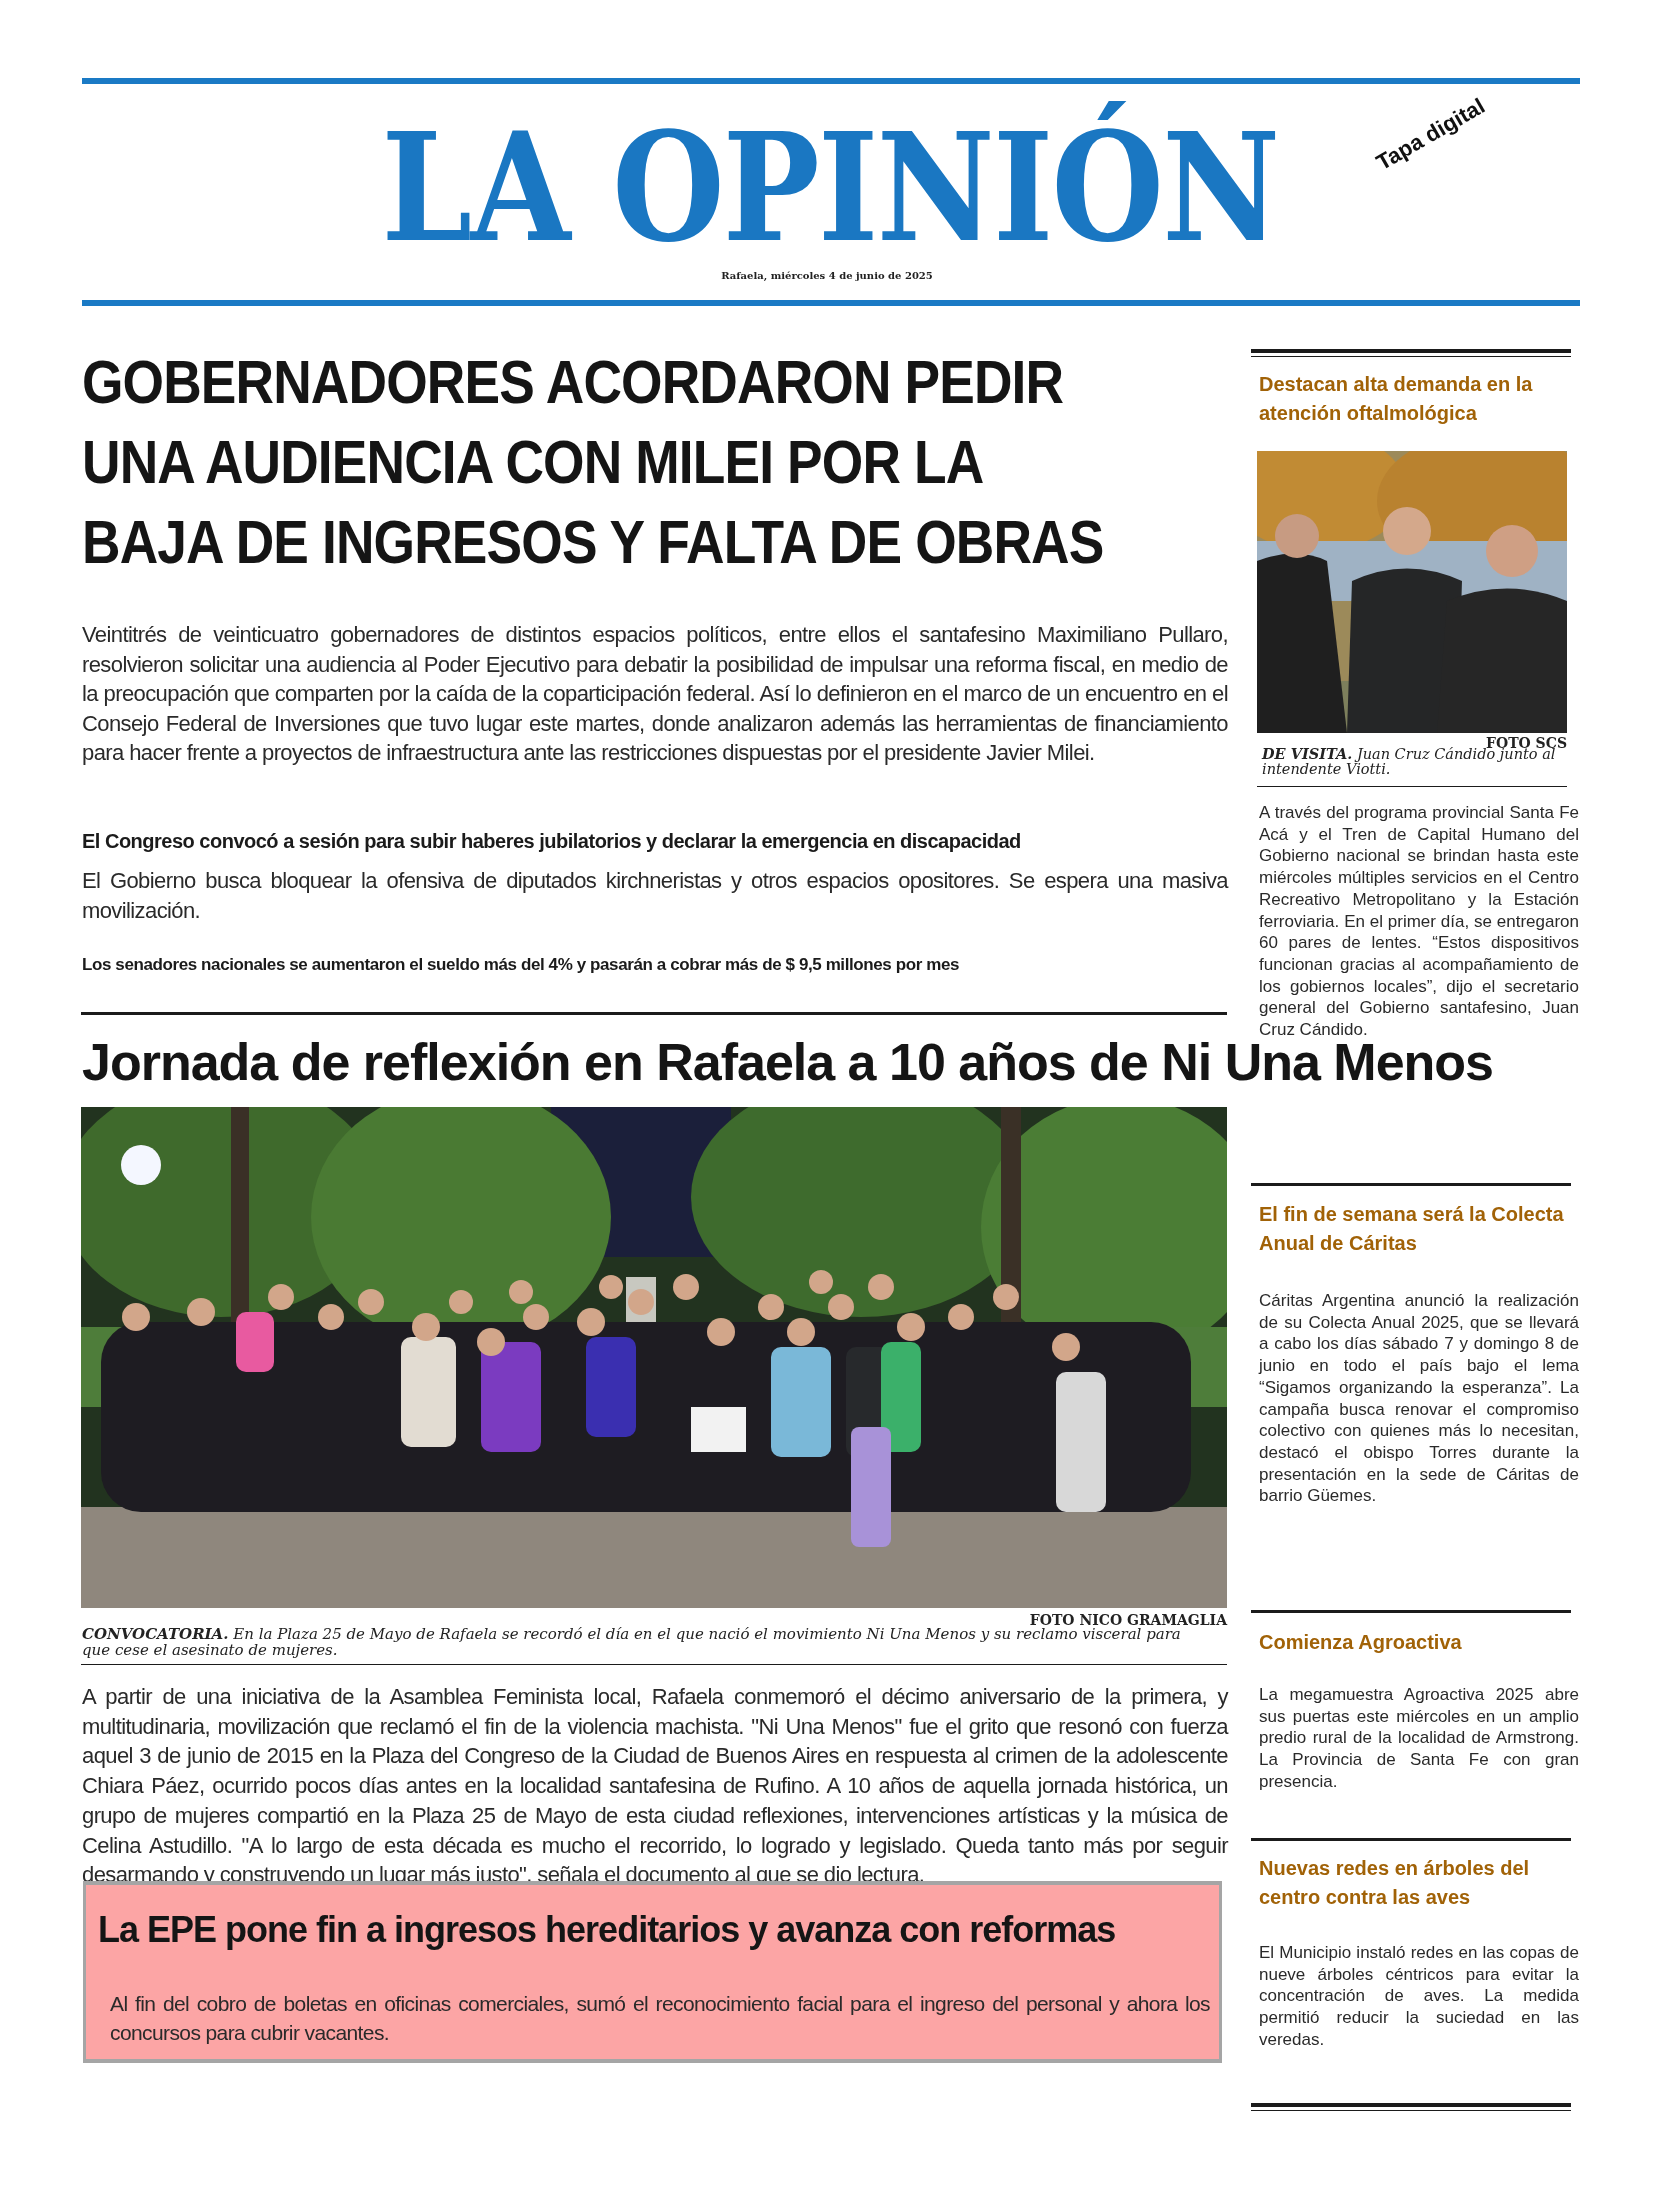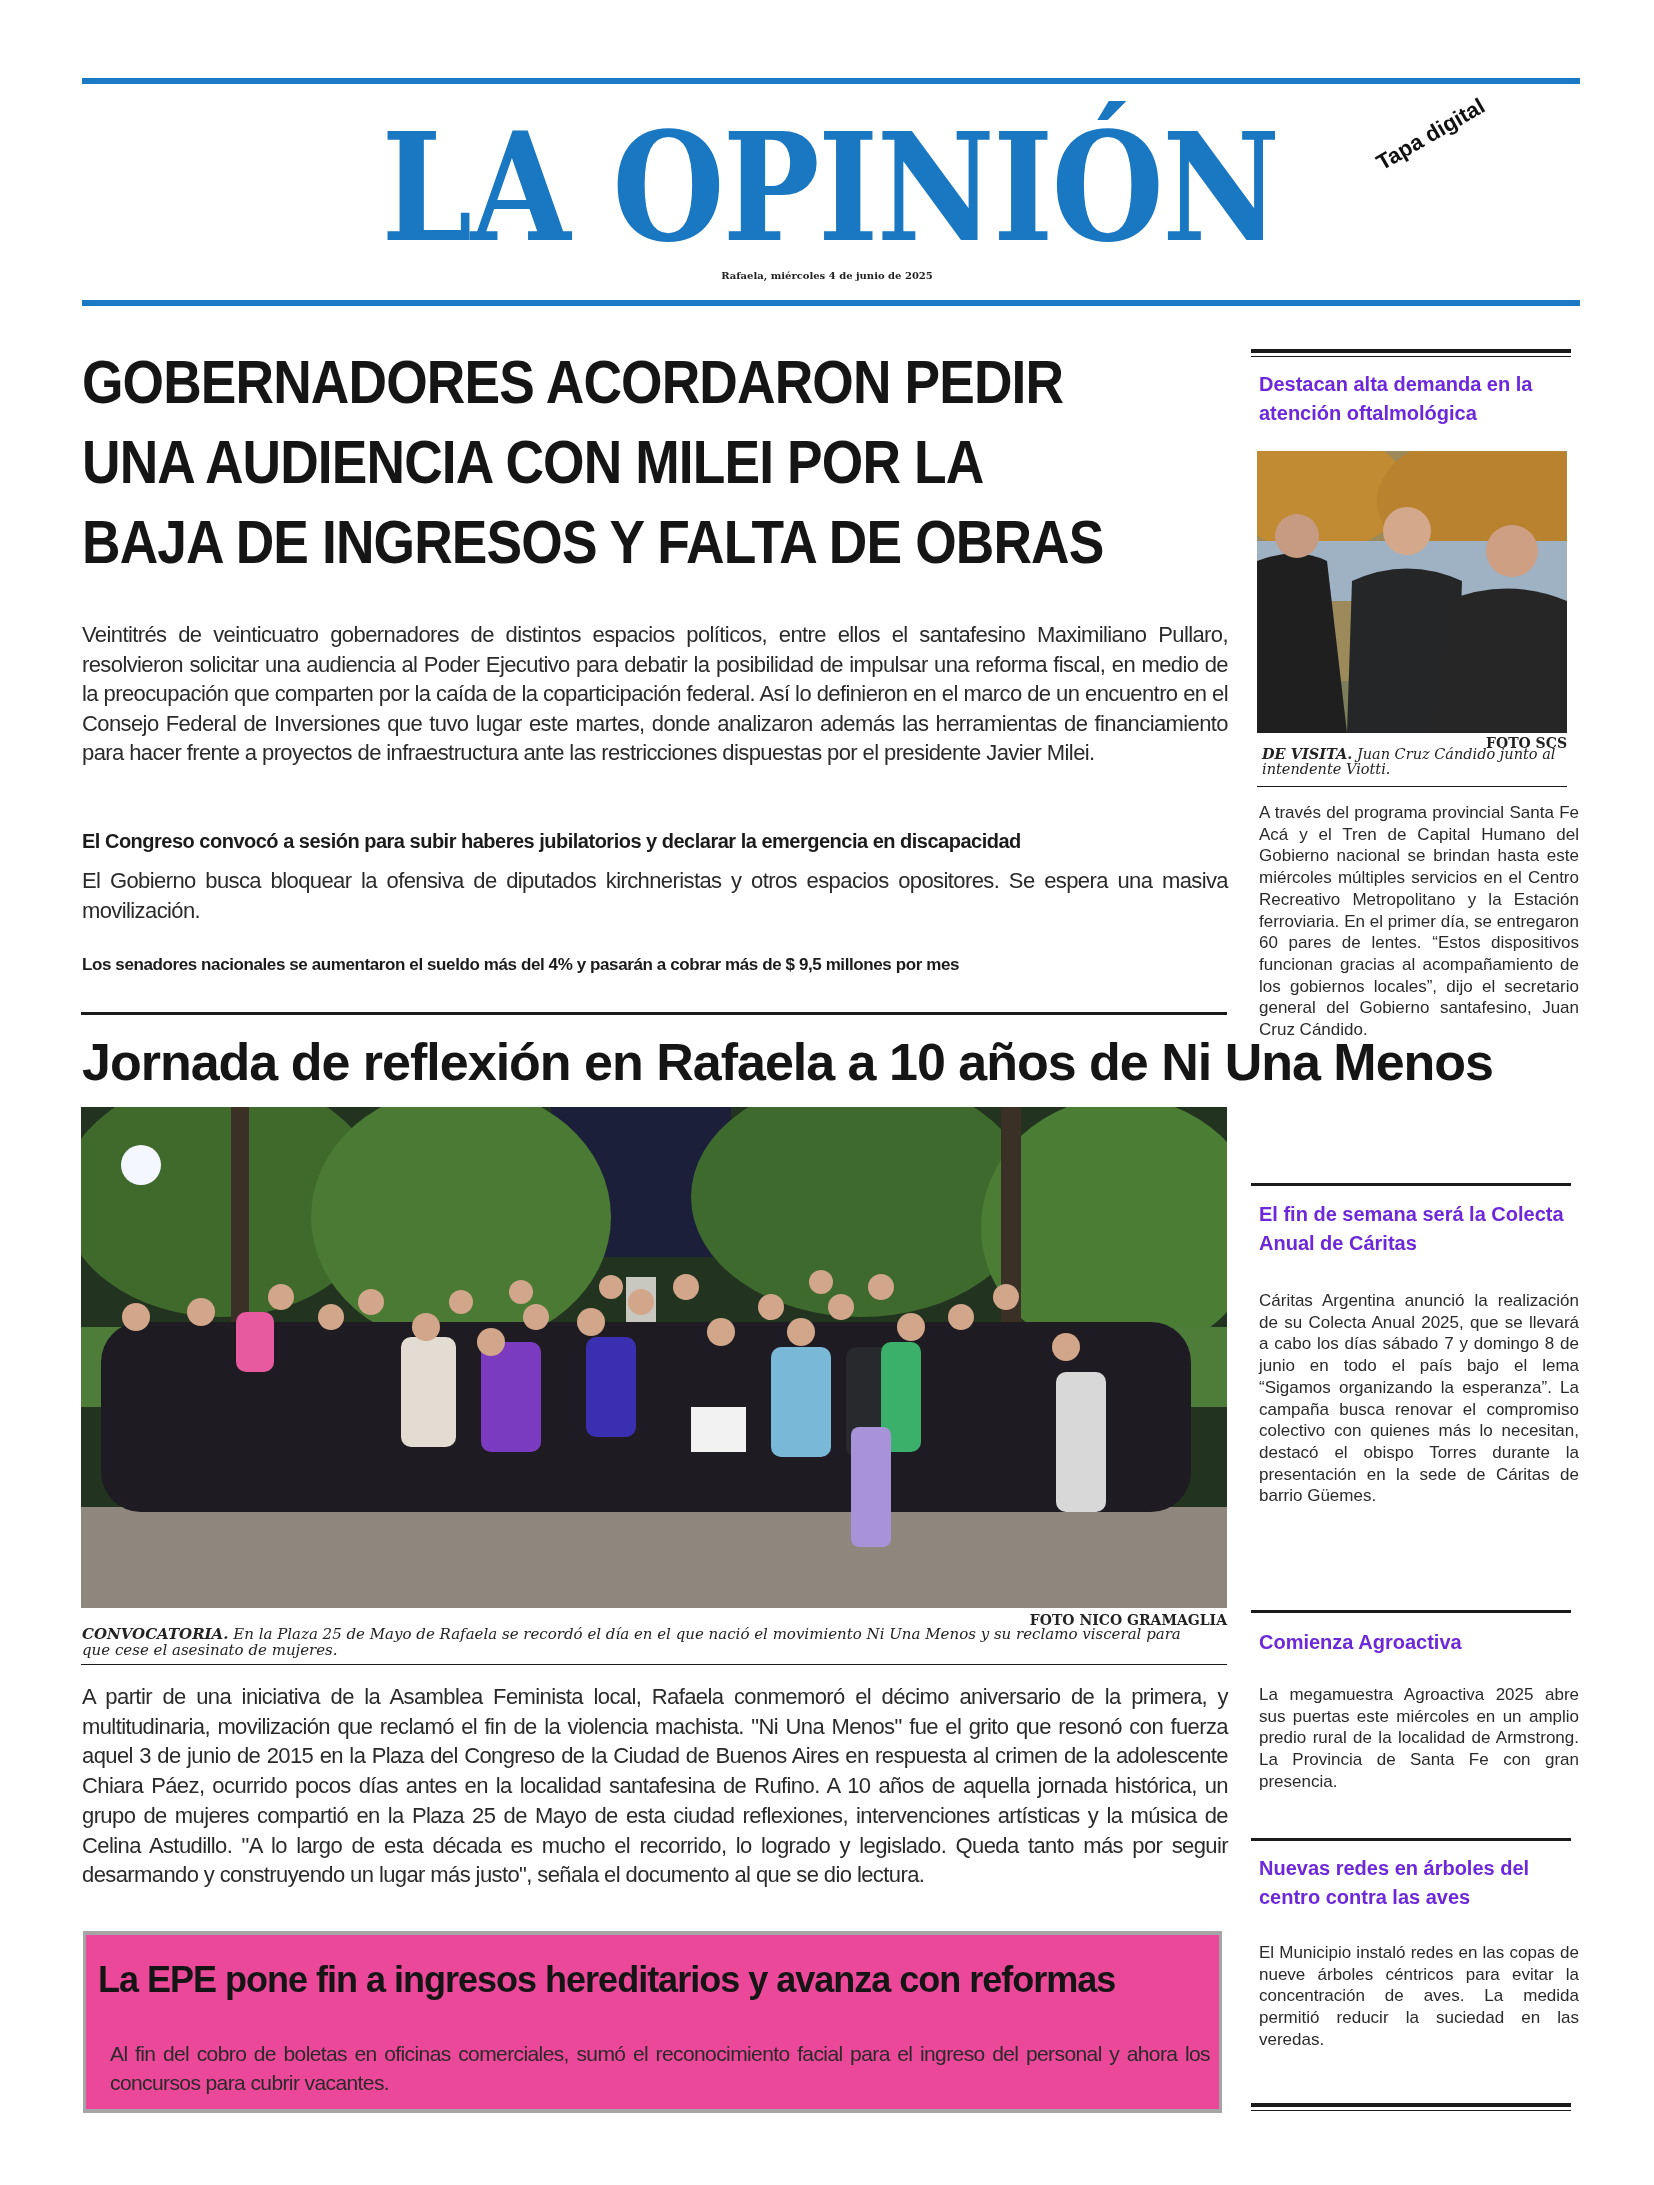--- a/index.html
+++ b/index.html
@@ -25,26 +25,26 @@
   .hr-dark { position: absolute; height: 3px; background: #1b1b1b; }
   .hr-thin { position: absolute; height: 1px; background: #1b1b1b; }
   .h2 { position: absolute; left: 82px; top: 1038px; width: 1146px; font-family: "Liberation Sans", sans-serif; font-weight: bold;
     font-size: 52px; line-height: 48px; color: #151515; letter-spacing: -1px; white-space: nowrap; }
   .photo-main { position: absolute; left: 81px; top: 1107px; width: 1146px; height: 501px; overflow: hidden;
     background: linear-gradient(180deg, #1d2a1e 0%, #2f4a2a 20%, #3c5a2e 38%, #4a4a52 55%, #3a3440 70%, #6f6a66 85%, #8c857d 100%); }
   .credit { position: absolute; font-family: "DejaVu Serif", serif; font-weight: bold; font-size: 14px; color: #222; text-align: right; }
   .caption { position: absolute; font-family: "DejaVu Serif", serif; font-style: italic; font-size: 15px; line-height: 16px; color: #222; }
   .caption b { font-style: italic; font-weight: bold; }
   .article2 { position: absolute; left: 82px; top: 1682px; width: 1146px; font-size: 22px; line-height: 29.7px; letter-spacing: -0.6px; }
-  .epe-box { position: absolute; left: 83px; top: 1931px; width: 1133px; height: 174px; border: 3px solid #a5a5a5; border-top-width: 4px; border-bottom-width: 4px; background: #ec4899; }
+  .epe-box { position: absolute; left: 83px; top: 1881px; width: 1133px; height: 174px; border: 3px solid #a5a5a5; border-top-width: 4px; border-bottom-width: 4px; background: #fca5a5; }
   .epe-title { position: absolute; left: 12px; top: 24px; font-family: "Liberation Sans", sans-serif; font-weight: bold; font-size: 36px;
     color: #151515; letter-spacing: -1px; white-space: nowrap; }
   .epe-body { position: absolute; left: 12px; top: 92px; width: 1100px; font-size: 21px; line-height: 29px; letter-spacing: -0.6px; }
   .side { position: absolute; left: 1251px; width: 320px; }
-  .side-h { font-family: "Liberation Sans", sans-serif; font-weight: bold; font-size: 20px; line-height: 29px; color: #6d28d9; padding-left: 8px; }
+  .side-h { font-family: "Liberation Sans", sans-serif; font-weight: bold; font-size: 20px; line-height: 29px; color: #a16207; padding-left: 8px; }
   .side-b { font-family: "Liberation Sans", sans-serif; font-size: 17px; line-height: 21.7px; color: #2a2a2a; text-align: justify; padding: 0 8px; }
   .dbl-thick { position: absolute; left: 1251px; width: 320px; height: 4px; background: #1b1b1b; }
   .dbl-thin { position: absolute; left: 1251px; width: 320px; height: 1px; background: #1b1b1b; }
   .side-photo { position: absolute; left: 1257px; top: 451px; width: 310px; height: 282px; overflow: hidden;
     background: linear-gradient(180deg, #8a6a2a 0%, #b08a3c 25%, #9aa2a8 45%, #4a4f52 60%, #2a2a2a 100%); }
 </style>
 </head>
 <body>
 
 <div class="blue-rule" style="top:78px;"></div>

